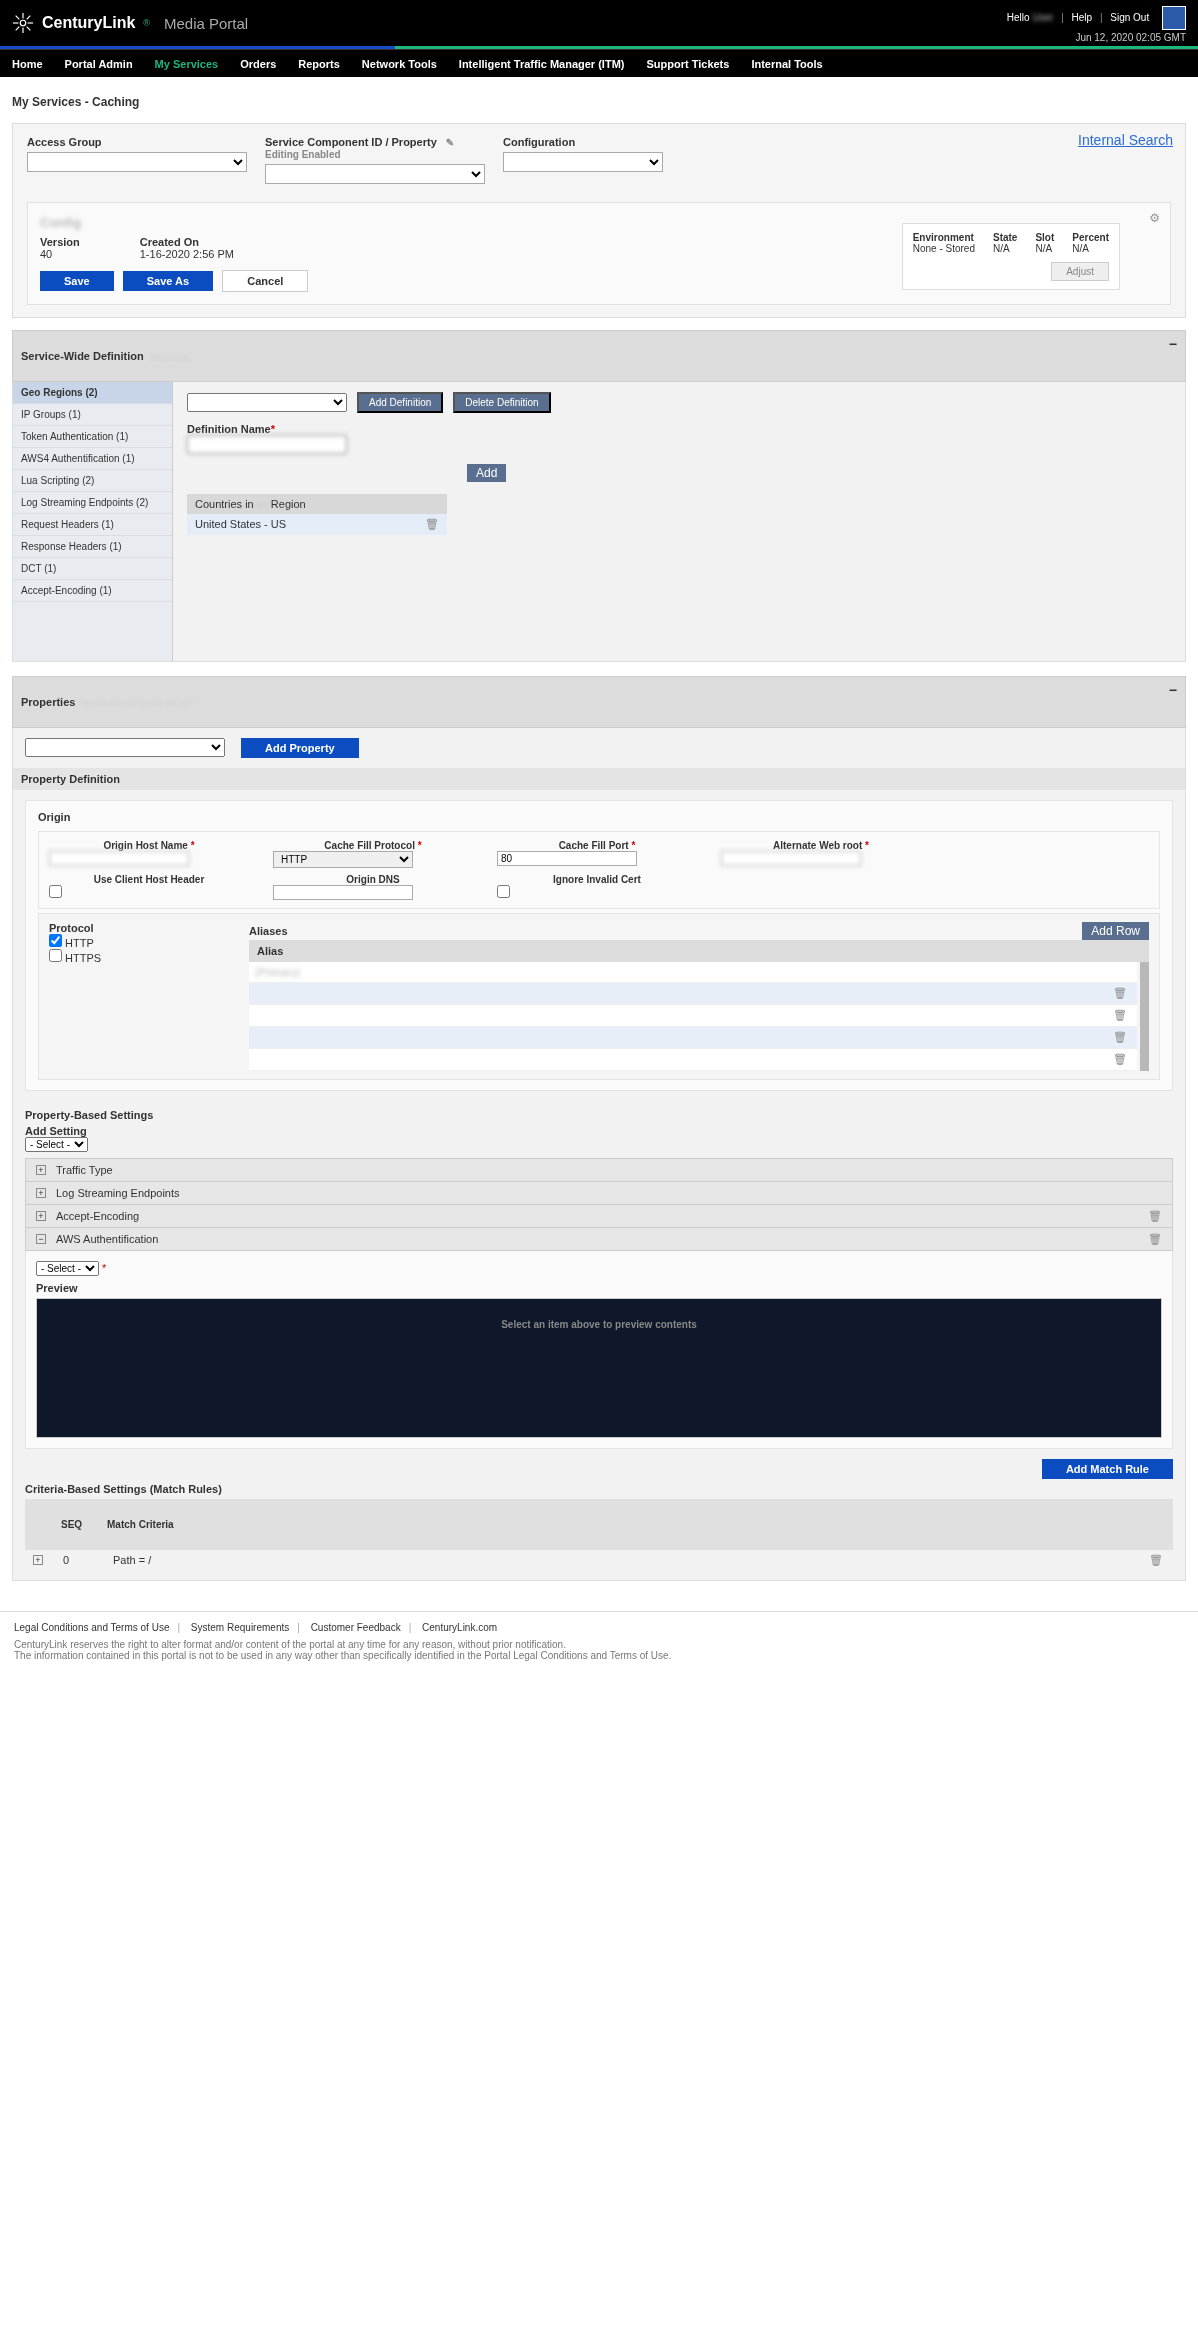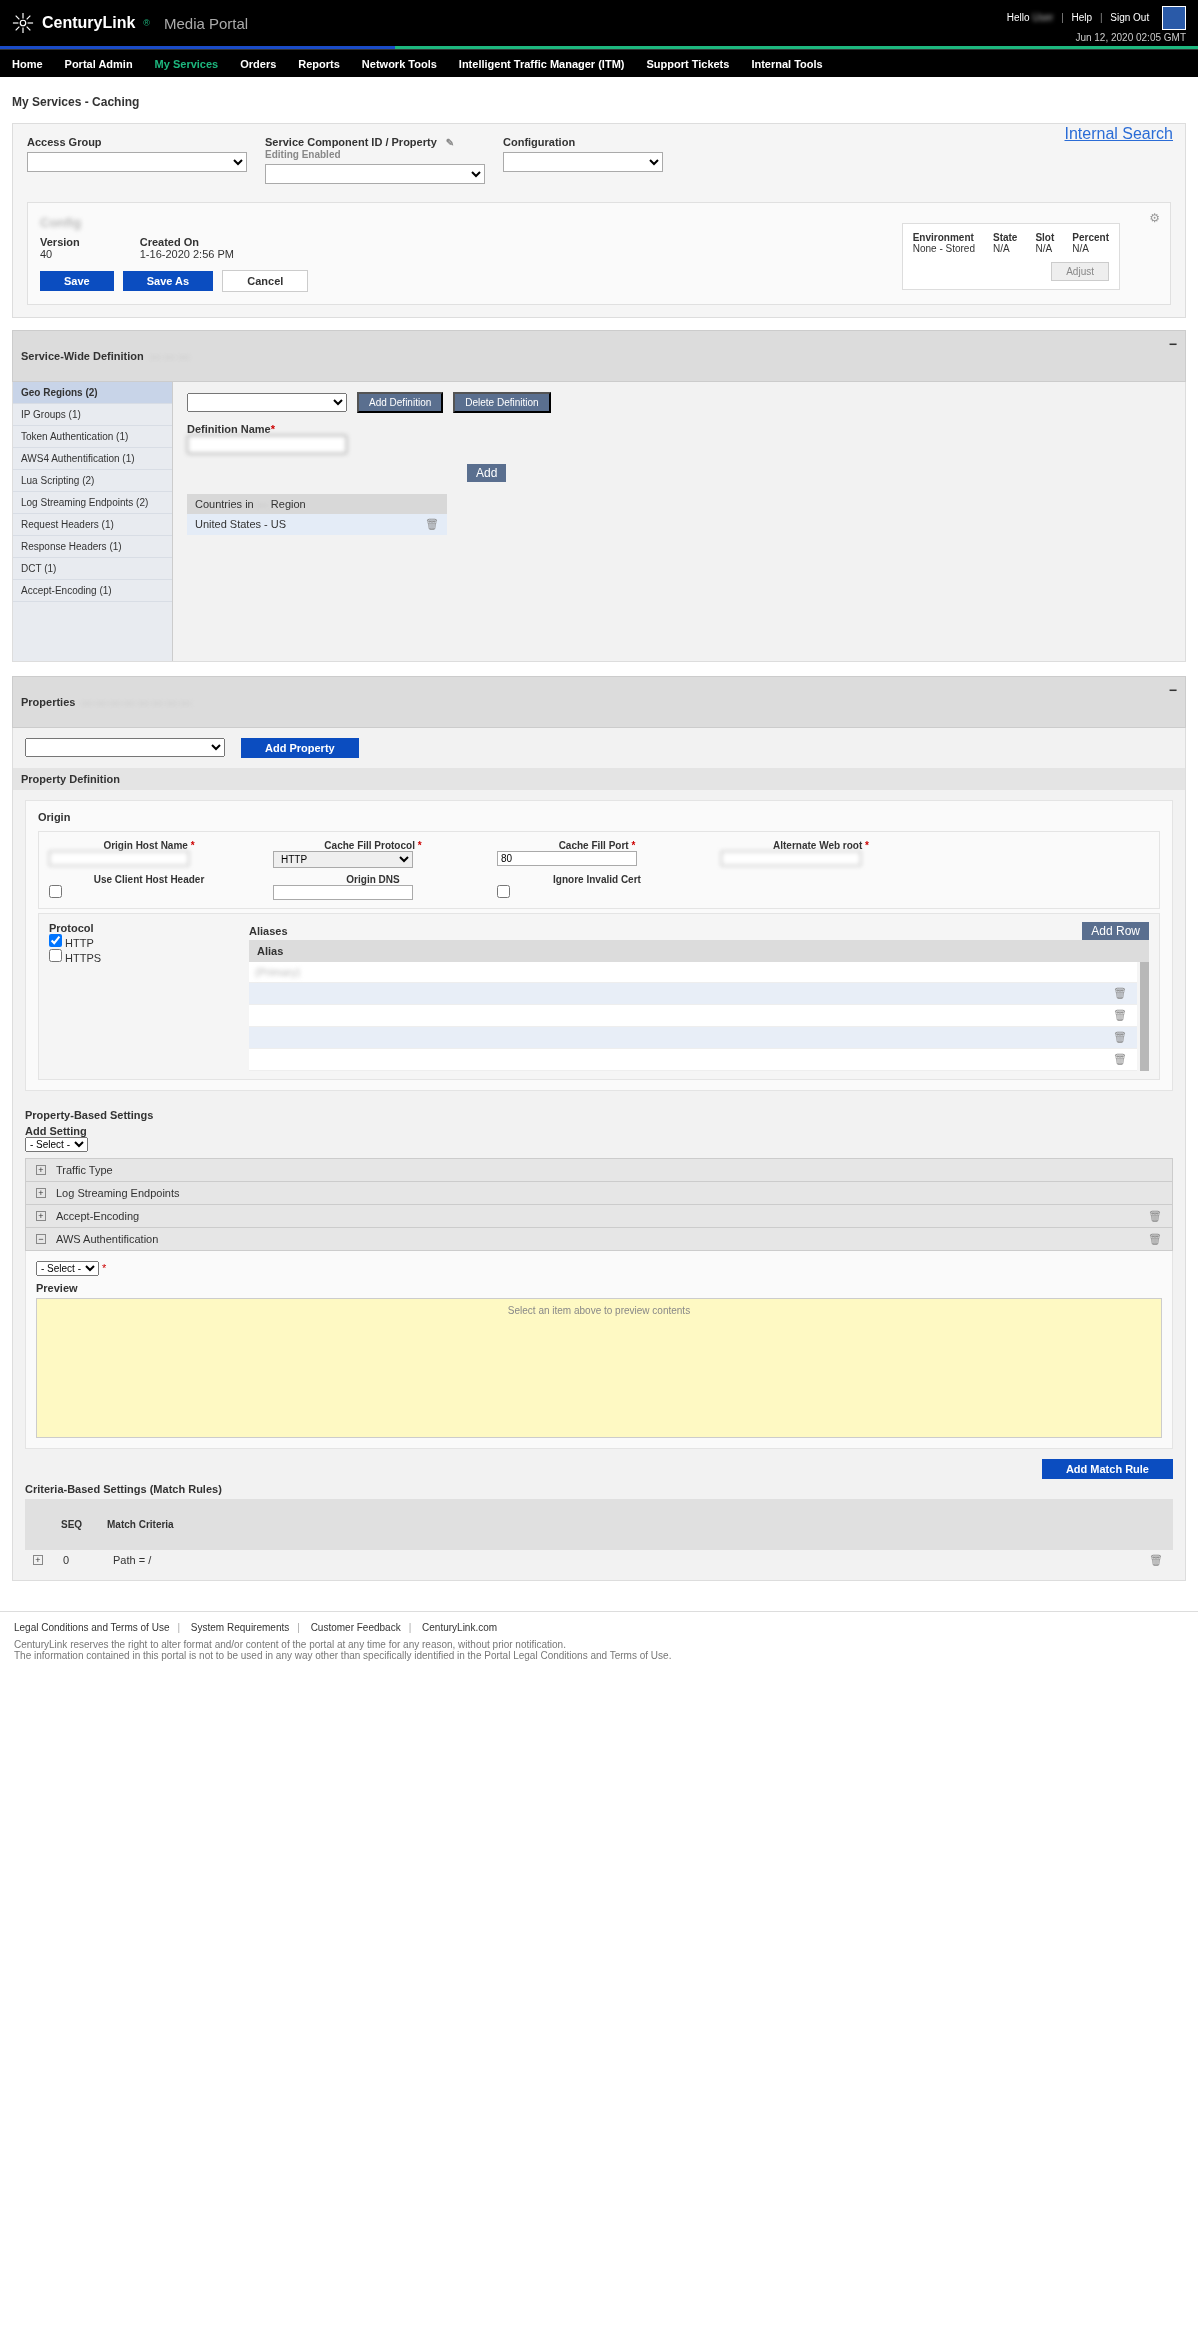--- a/index.html
+++ b/index.html
@@ -13,21 +13,21 @@
 .top-right a { color: #fff; text-decoration: none; }
 .top-right .sep { margin: 0 5px; color: #888; }
 .vyx-badge { display: inline-block; width: 24px; height: 24px; background: #2a5aa8; border: 1px solid #fff; vertical-align: middle; margin-left: 10px; }
 .accent-bar { height: 3px; background: linear-gradient(to right, #1a4bc7 0%, #1a4bc7 33%, #1db77e 33%, #1db77e 100%); }
 .navbar { background: #000; height: 28px; display: flex; align-items: center; padding: 0 12px; border-top: 1px solid #333; }
 .navbar a { color: #fff; text-decoration: none; font-size: 11px; font-weight: bold; margin-right: 22px; }
 .navbar a.active { color: #1db77e; }
 .page { padding: 10px 12px; }
 .page-title { font-size: 12px; font-weight: bold; margin: 8px 0 14px; }
 .card { background: #f5f5f5; border: 1px solid #ddd; padding: 12px 14px; margin-bottom: 12px; position: relative; }
-.internal-search { position: absolute; right: 12px; top: 1px; color: #2a6cd6; font-size: 16px; margin-left: 28px; }
+.internal-search { position: absolute; right: 12px; top: 8px; color: #2a6cd6; font-size: 14px; margin-left: 28px; }
 .row3 { display: flex; gap: 18px; }
 .fld { display: flex; flex-direction: column; }
 .fld label { font-size: 11px; font-weight: bold; margin-bottom: 4px; }
 .fld select, .fld input[type=text] { font-size: 11px; padding: 2px 4px; border: 1px solid #aaa; background: #fff; }
 .editing-ind { font-size: 10px; color: #888; margin-left: 6px; }
 .inner-card { background: #fafafa; border: 1px solid #e0e0e0; padding: 12px; margin-top: 18px; position: relative; }
 .cfg-name { color: #bbb; font-size: 13px; font-weight: bold; filter: blur(2px); }
 .meta-row { display: flex; gap: 60px; margin-top: 6px; font-size: 11px; }
 .meta-lbl { font-weight: bold; }
 .btn { display: inline-block; padding: 4px 24px; font-size: 11px; font-weight: bold; border: none; cursor: pointer; margin-top: 10px; }
@@ -65,21 +65,21 @@
 .alias-hdr { background: #dcdcdc; padding: 5px 8px; font-size: 11px; font-weight: bold; }
 .alias-row { display: flex; align-items: center; background: #fff; padding: 4px 6px; border-bottom: 1px solid #eee; font-size: 11px; }
 .alias-row.alt { background: #e8eef7; }
 .alias-row .txt { flex: 1; color: #bbb; filter: blur(2px); }
 .alias-row .tr { width: 22px; text-align: center; color: #888; }
 .scrollstub { width: 9px; background: #b8b8b8; align-self: stretch; margin-left: 3px; }
 .setting-list { margin-top: 6px; }
 .setting-row { background: #e6e6e6; border: 1px solid #ccc; padding: 5px 10px; font-size: 11px; display: flex; align-items: center; gap: 10px; position: relative; }
 .setting-row + .setting-row { border-top: none; }
 .setting-row .exp { width: 10px; height: 10px; border: 1px solid #888; display: inline-flex; align-items: center; justify-content: center; font-size: 9px; line-height: 1; }
-.preview-box { border: 1px solid #ccc; background: #fef9c3; height: 140px; margin-top: 4px; padding: 6px; font-size: 10px; color: #888; text-align: center; }
+.preview-box { border: 1px solid #ccc; background: #0f172a; height: 140px; margin-top: 4px; padding: 20px; font-size: 10px; color: #888; text-align: center; font-weight: bold; }
 .addmatch-wrap { display: flex; justify-content: flex-end; margin: 10px 0 4px; }
 .mc-hdr { background: #e0e0e0; padding: 20px 8px; font-size: 10px; font-weight: bold; display: flex; gap: 16px; }
 .mc-row { padding: 4px 8px; font-size: 11px; display: flex; gap: 20px; align-items: center; position: relative; }
 .footer { border-top: 1px solid #ddd; margin-top: 20px; padding: 10px 14px; font-size: 10px; color: #555; }
 .footer a { color: #333; text-decoration: none; }
 .footer .sep2 { margin: 0 8px; color: #aaa; }
 .blur2 { filter: blur(2px); color: #bbb; }
 </style>
 </head>
 <body>

